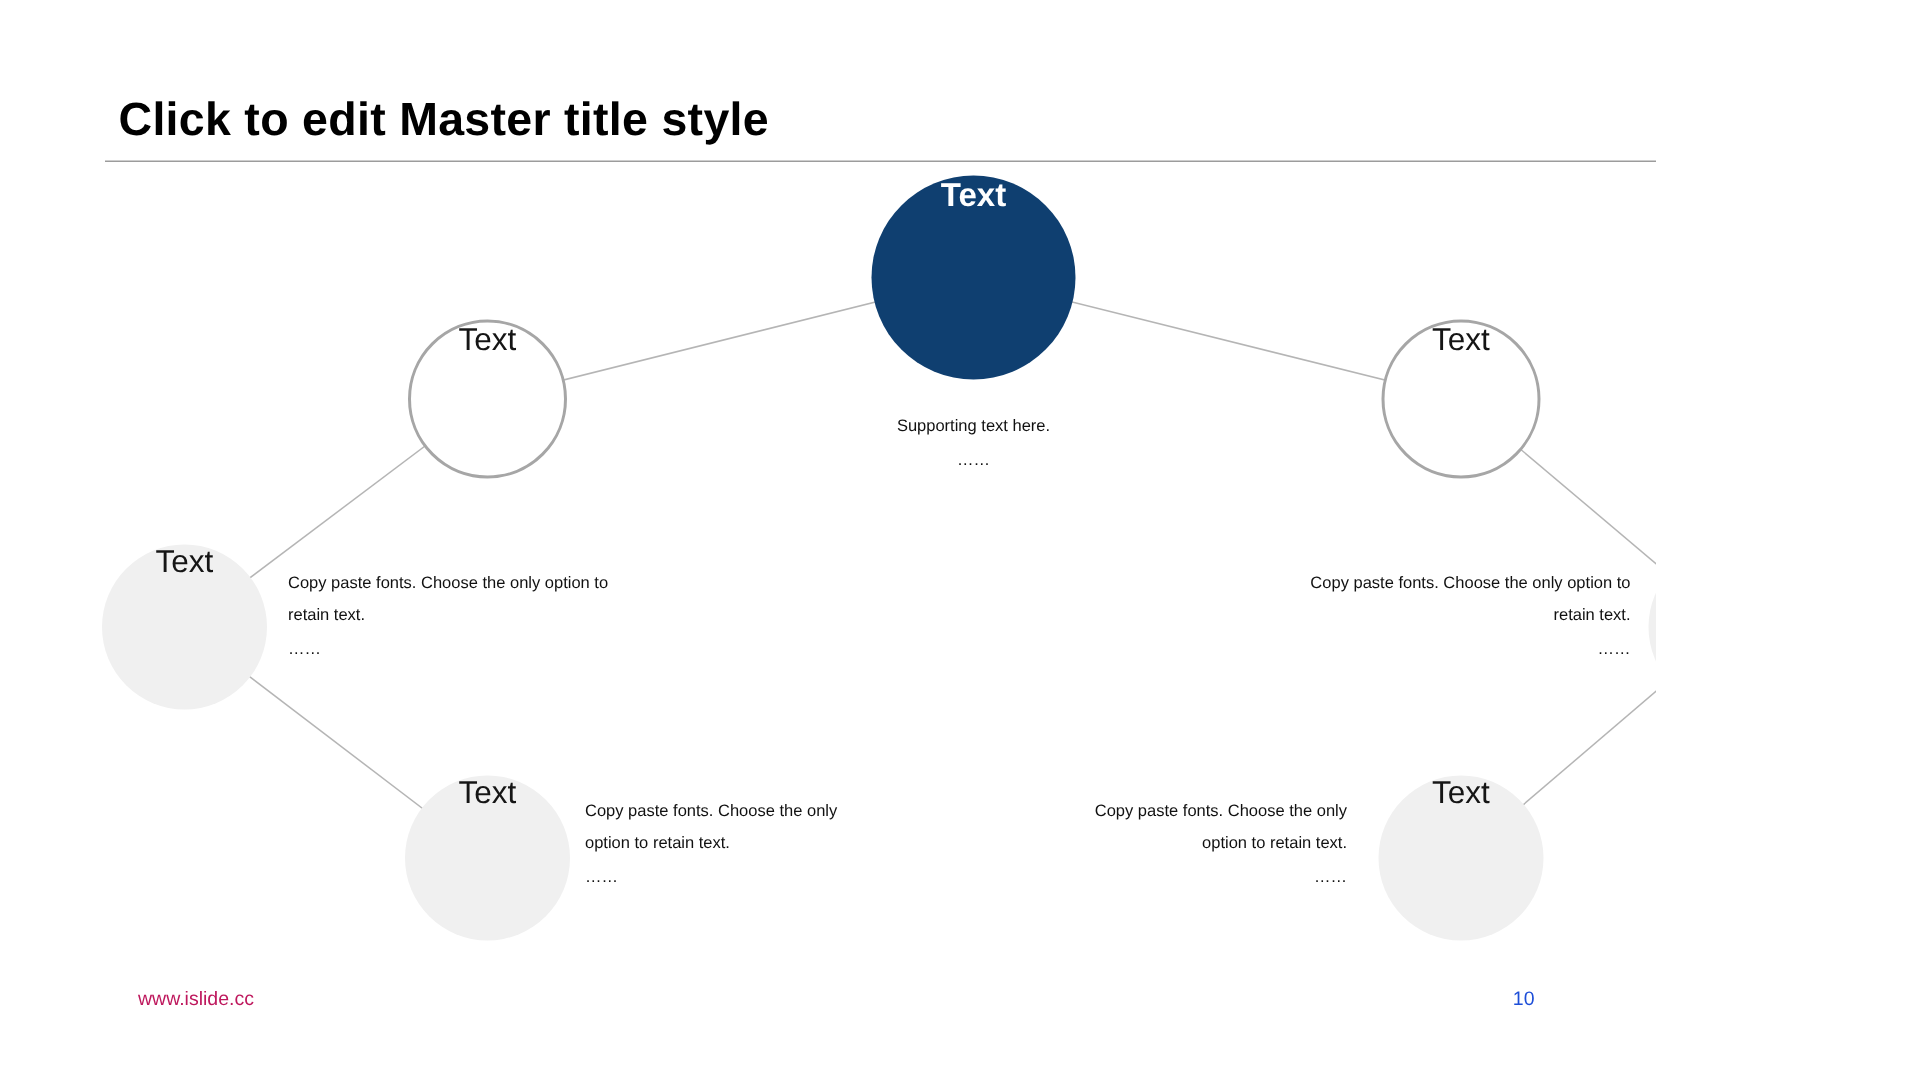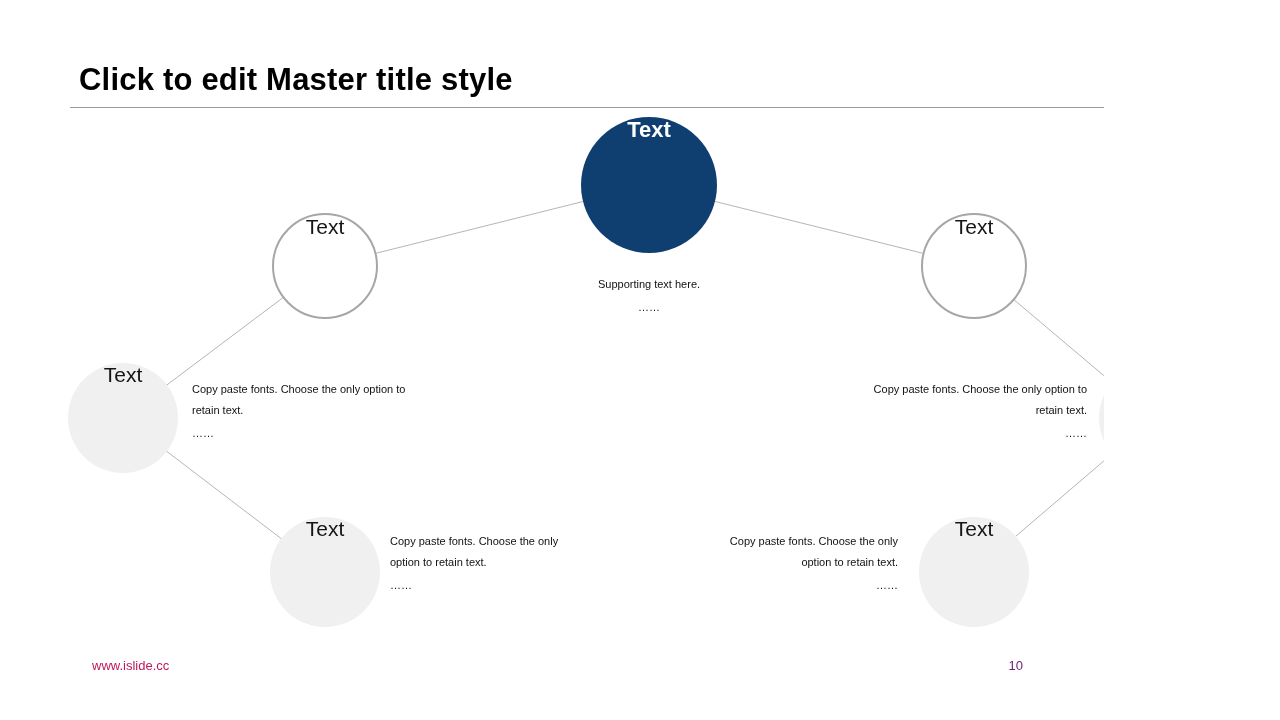--- a/index.html
+++ b/index.html
@@ -112,21 +112,21 @@
     position: absolute;
     left: 80px; top: 658px;
     font-size: 13px;
     color: #be185d;
     margin-left: 12px;
   }
   .footer-page {
     position: absolute;
     right: 81px; top: 658px;
     font-size: 13px;
-    color: #701a75;
+    color: #1d4ed8;
   }
 </style>
 </head>
 <body>
 
 <div class="slide">
 
   <div class="slide-title">Click to edit Master title style</div>
   <div class="title-rule"></div>
 

